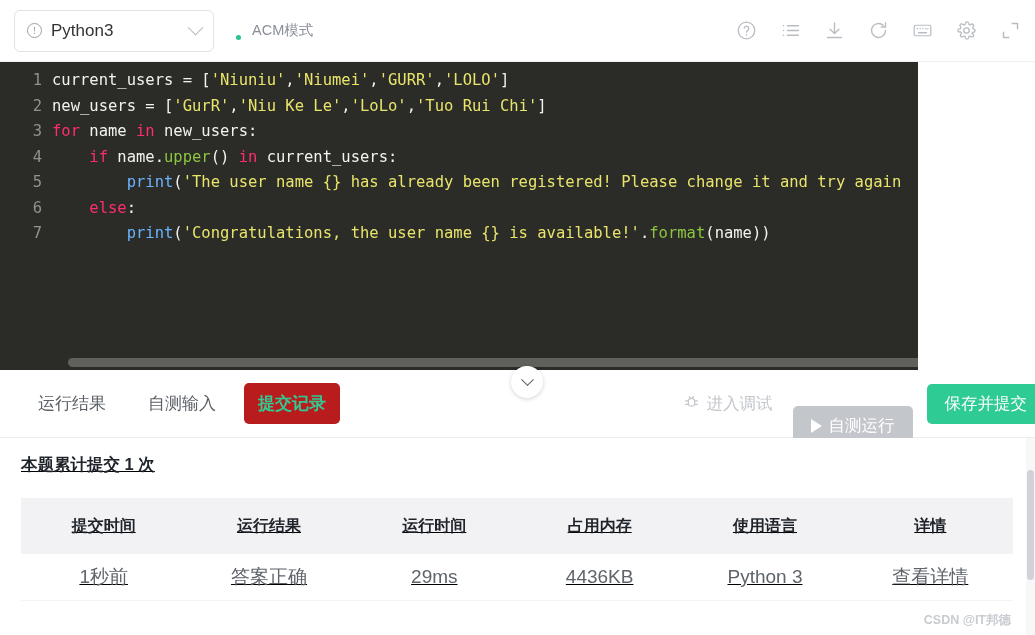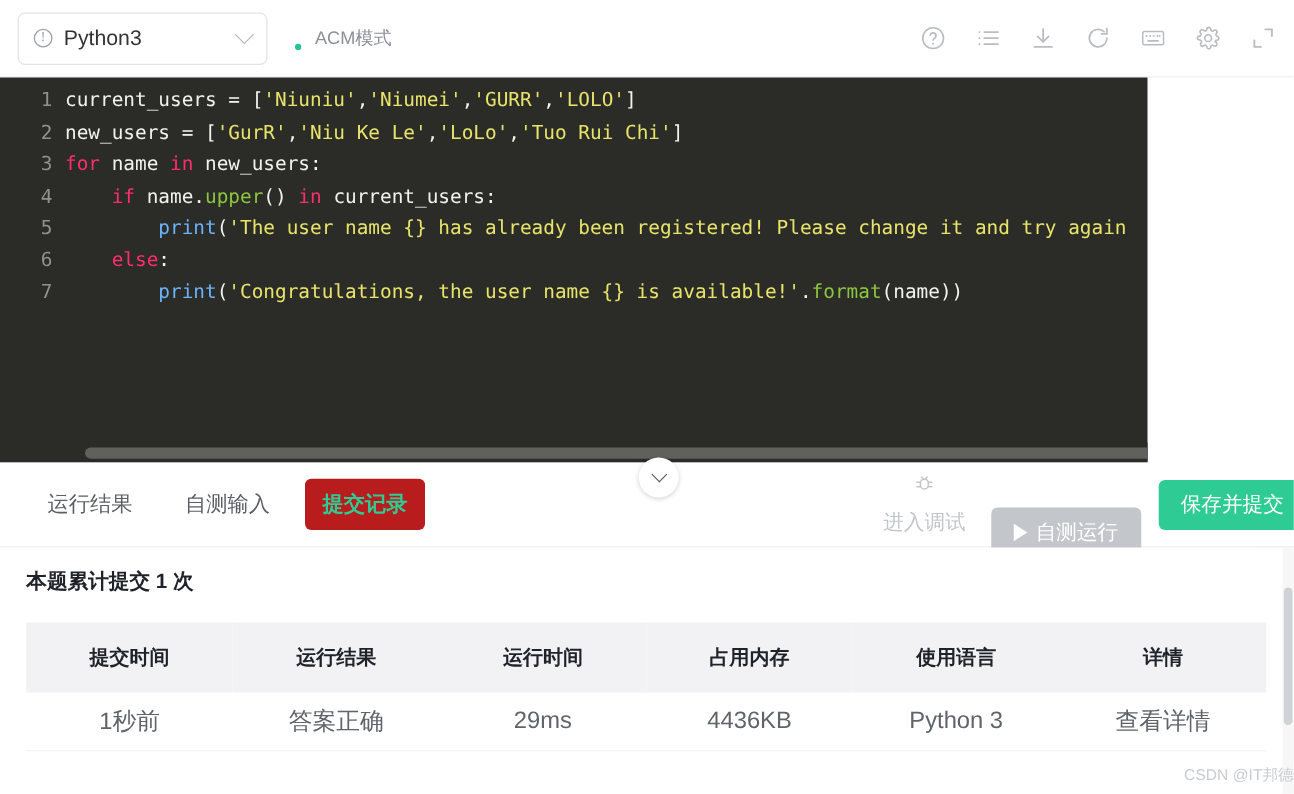--- a/index.html
+++ b/index.html
@@ -97,31 +97,31 @@
     font-size:17px; color:#5a5f66; padding:9px 14px; border-radius:5px; cursor:pointer;
     white-space:nowrap;
   }
   .tab.active { color:#2ecb95; font-weight:bold; background:#b91c1c; }
 
   .actions { margin-left:auto; display:flex; align-items:center; gap:14px; padding-right:0; }
   .btn {
     display:flex; align-items:center; justify-content:center; gap:7px;
     height:40px; border-radius:5px; font-size:16.5px; cursor:pointer; white-space:nowrap;
   }
-  .btn-debug { color:#c3c6cb; background:transparent; padding:0 6px;flex-direction:column; }
+  .btn-debug { color:#c3c6cb; background:transparent; padding:0 6px; }
   .btn-run   { color:#ffffff; background:#c3c6cb; padding:0 18px;margin-top:44px; }
   .btn-submit{ color:#ffffff; background:#2ecb95; padding:0 18px; margin-right:-10px; }
   .play-tri {
     width:0;height:0;border-left:11px solid #fff;
     border-top:7px solid transparent;border-bottom:7px solid transparent;
     display:block;
   }
 
   
-  .panel { position:absolute; left:0; top:438px; width:1005px; height:197px; background:#fff; }
+  .panel { position:absolute; left:0; top:438px; width:1005px; height:197px; background:#fff;text-decoration:underline; }
   .panel-title {
     margin:16px 0 0 21px; font-size:16.5px; font-weight:bold; color:#1e2229;
   }
   table.sub { width:992px; margin:22px 0 0 21px; border-collapse:collapse; table-layout:fixed; }
   table.sub th {
     background:#f2f2f5; color:#1e2229; font-size:16px; font-weight:bold;
     height:56px; 
   }
   table.sub td {
     height:46px; text-align:center; font-size:19px; color:#5f646b;
@@ -133,21 +133,21 @@
   
   .v-scroll {
     position:absolute; right:0; top:438px; width:9px; height:197px; background:#f7f7f8;
   }
   .v-scroll-thumb {
     position:absolute; right:1px; top:470px; width:7px; height:110px;
     background:#cfd2d6; border-radius:4px; cursor:pointer;
   }
 
   .watermark {
-    position:absolute; right:0; bottom:6px; font-size:12.5px; color:#c8ccd1;
+    position:absolute; right:24px; bottom:6px; font-size:12.5px; color:#c8ccd1;font-weight:bold;
   }
 </style>
 </head>
 <body>
 
 <div class="app">
 
   <div class="toolbar">
 
     <div class="lang-select">

